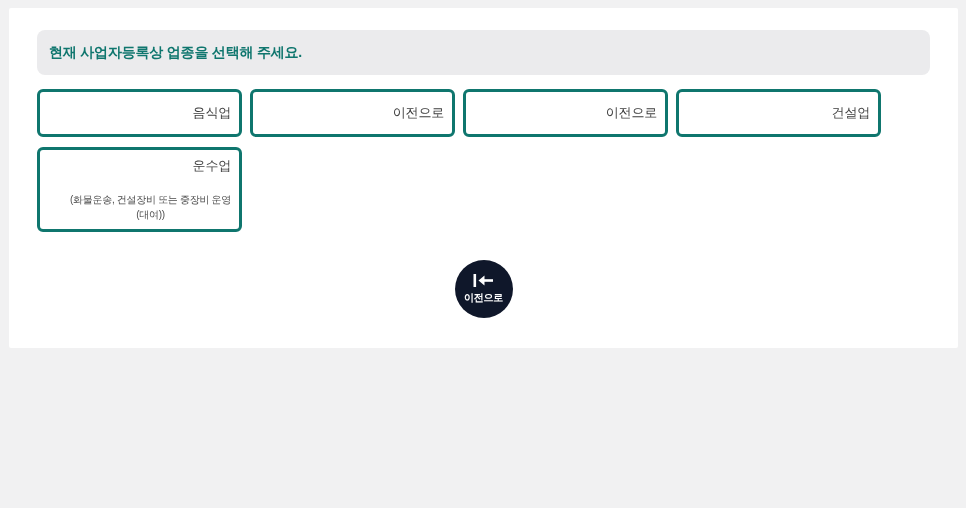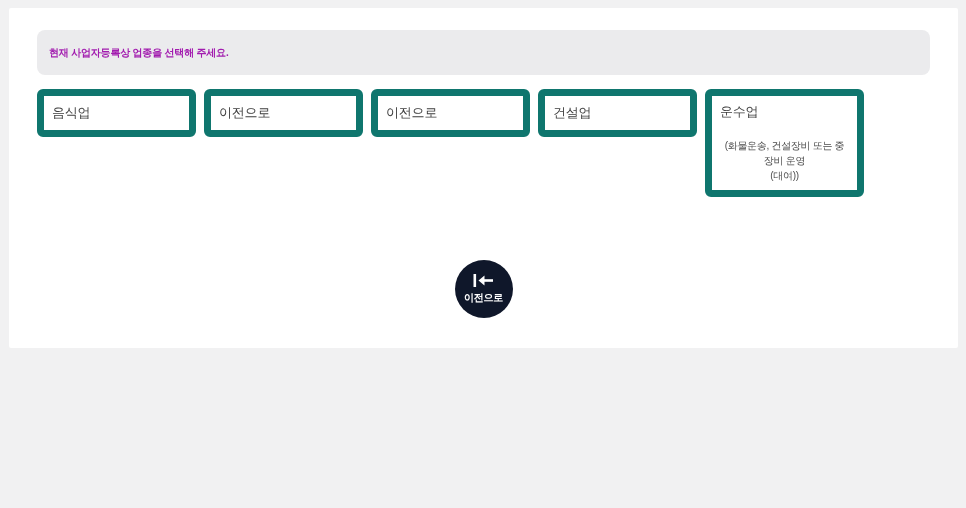--- a/index.html
+++ b/index.html
@@ -21,44 +21,44 @@
     position: absolute;
     left: 28px; top: 22px;
     width: 893px; height: 45px;
     background: #ebebed;
     border-radius: 8px;
     display: flex;
     align-items: center;
     padding: 0 12px;
   }
   .notice-text {
-    color: #a21caf;
-    font-size: 10px;
+    color: #0f766e;
+    font-size: 14px;
     font-weight: 700;
     letter-spacing: -0.2px;
   }
 
   .grid {
     position: absolute;
     left: 28px; top: 81px;
     width: 893px;
     display: flex;
     flex-wrap: wrap;
     gap: 10px 8px;
     align-items: flex-start;
   }
   .type-btn {
-    width: 159px;
+    width: 205px;
     min-height: 48px;
     background: #ffffff;
-    border: 7px solid #0f766e;
+    border: 3px solid #0f766e;
     border-radius: 6px;
     display: flex;
     flex-direction: column;
-    align-items: flex-start;
+    align-items: flex-end;
     justify-content: center;
     padding: 7px 8px;
     cursor: pointer;
     font-family: inherit;
   }
   .type-label {
     font-size: 13px;
     color: #3d3d3d;
     letter-spacing: -0.2px;
     line-height: 1.45;

